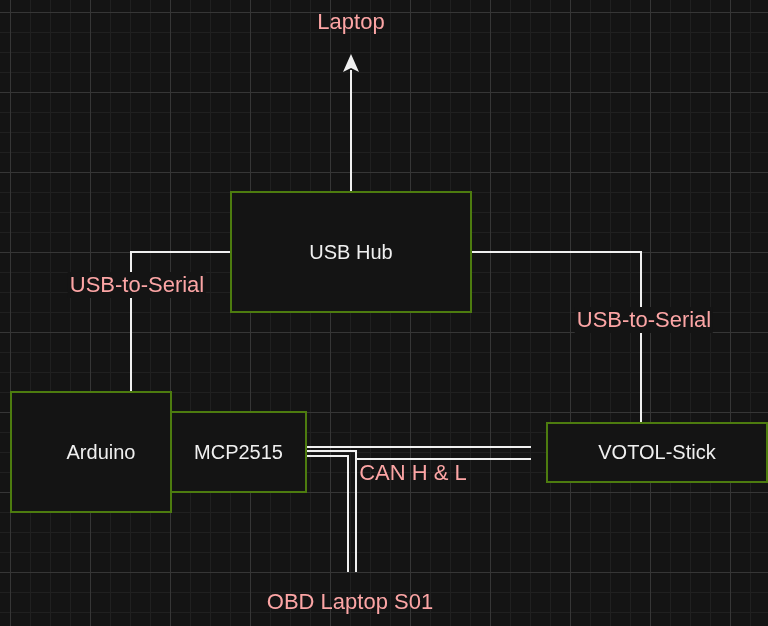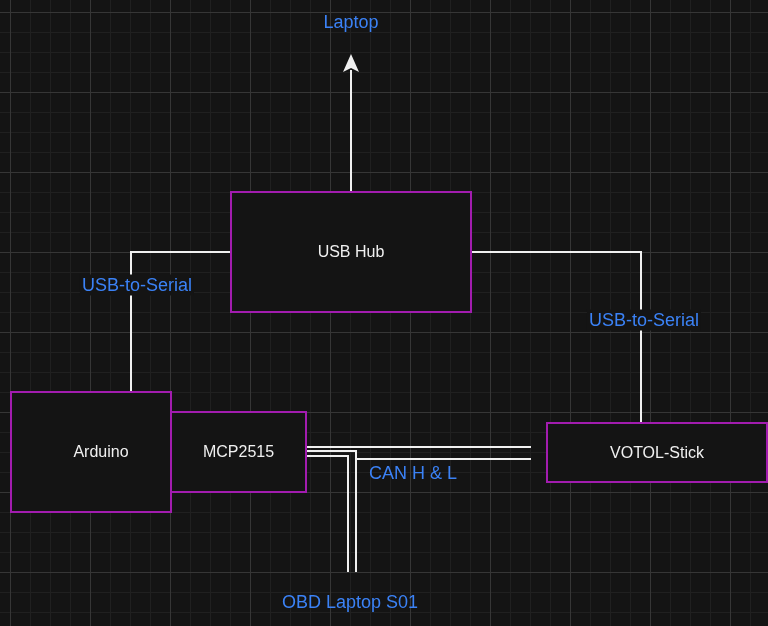--- a/index.html
+++ b/index.html
@@ -11,26 +11,26 @@
       linear-gradient(to bottom, #363636 1px, transparent 1px),
       linear-gradient(to right, #202020 1px, transparent 1px),
       linear-gradient(to bottom, #202020 1px, transparent 1px);
     background-size: 80px 80px, 80px 80px, 20px 20px, 20px 20px;
     background-position: 10px 12px, 10px 12px, 10px 12px, 10px 12px;
     font-family: "Liberation Sans", sans-serif;
   }
   svg.wires { position:absolute; left:0; top:0; }
   .box {
     position:absolute; box-sizing:border-box;
-    border:2px solid #a21caf; background:#141414; color:#f0f0f0;
+    border:2px solid #4d7c0f; background:#141414; color:#f0f0f0;
     display:flex; align-items:center; justify-content:center;
-    font-size:16px;
+    font-size:20px;
   }
   .label {
-    position:absolute; color:#3b82f6; font-size:18px; white-space:nowrap;
+    position:absolute; color:#fca5a5; font-size:22px; white-space:nowrap;
     background:#141414; padding:0 2px; transform:translate(-50%,-50%);
   }
   .label.free { background:transparent; }
 </style>
 </head>
 <body>
 
 <svg class="wires" width="768" height="626">
 
   <line x1="351" y1="192" x2="351" y2="70" stroke="#f0f0f0" stroke-width="2"></line>

